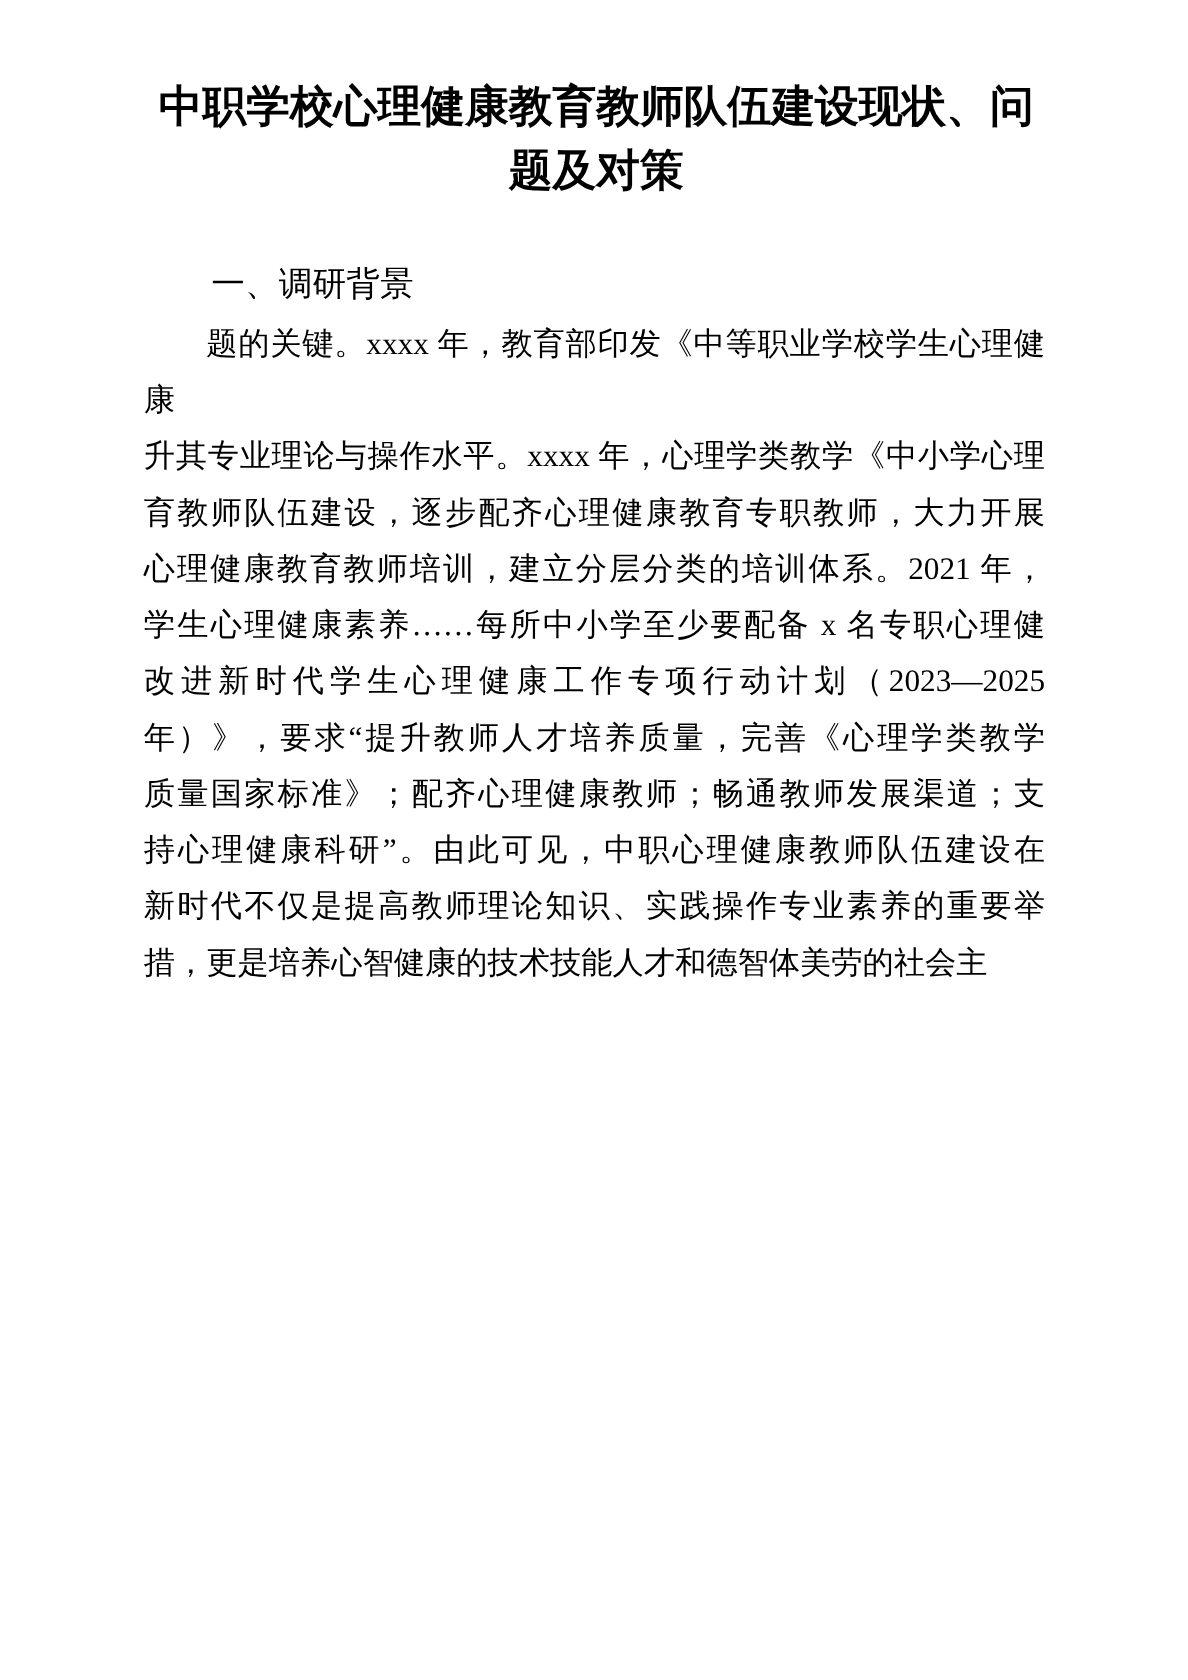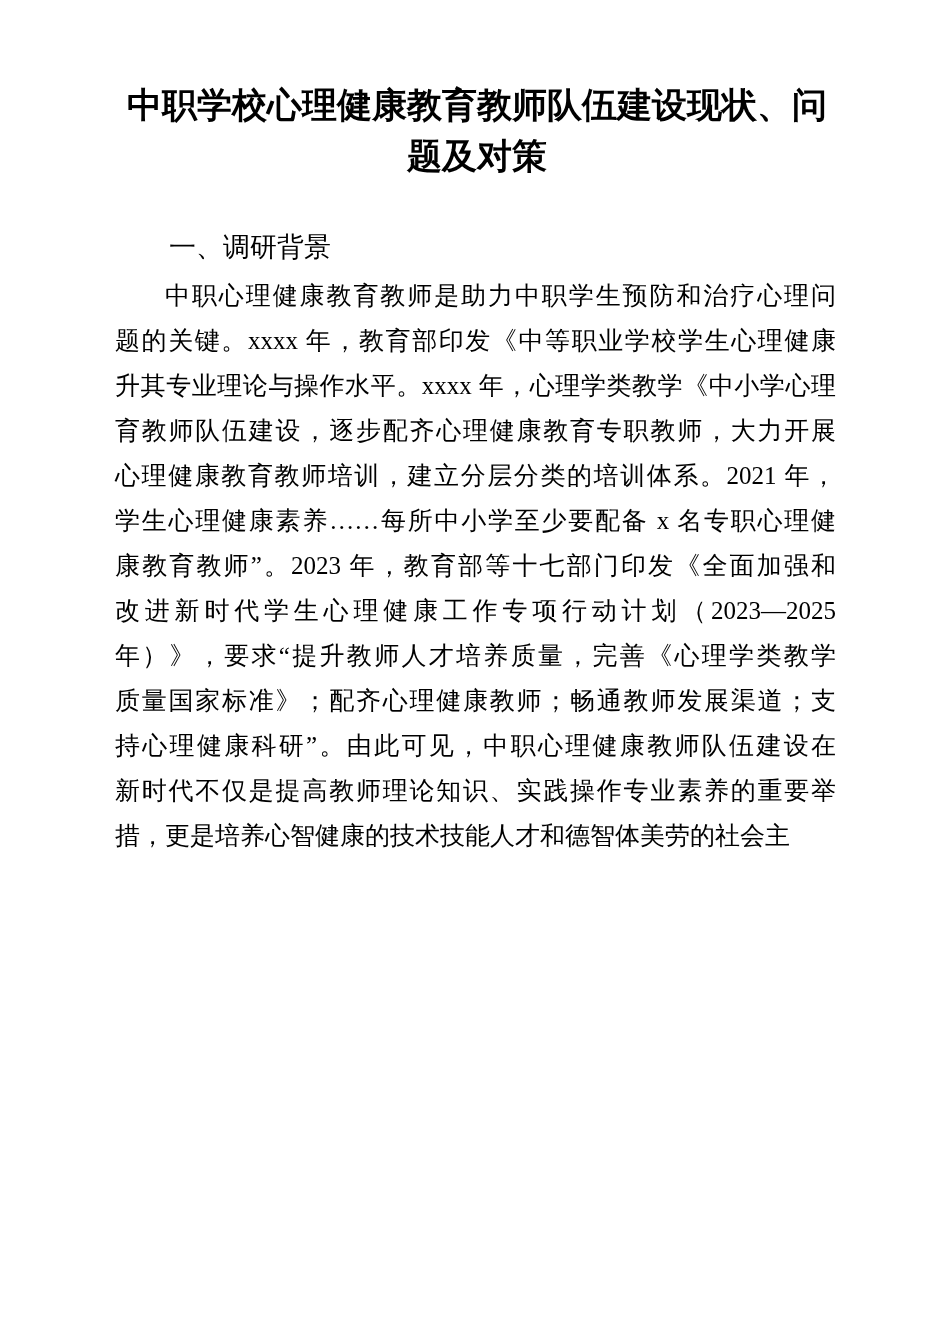--- a/index.html
+++ b/index.html
@@ -6,21 +6,21 @@
     margin: 0;
     padding: 0;
     background: #ffffff;
   }
   .page {
     position: relative;
     width: 950px;
     height: 1344px;
     background: #ffffff;
     box-sizing: border-box;
-    padding: 80px 113px 0 115px;
+    padding: 60px 113px 0 115px;
     color: #000000;
     overflow: hidden;
   }
   .doc-title {
     margin: 0 auto;
     width: 724px;
     font-family: "Liberation Serif", "DejaVu Serif", serif;
     font-weight: bold;
     font-size: 35px;
     line-height: 51px;
@@ -57,27 +57,25 @@
 </style>
 </head>
 <body>
 
 <div class="page">
   <h1 class="doc-title">中职学校心理健康教育教师队伍建设现状、问题及对策</h1>
 
   <h2 class="section-heading">一、调研背景</h2>
 
   <div class="paragraph">
-      <div class="body-line">中职心理健康教育教师是助力中职学生预防和治疗心理问</div>
       <div class="body-line">题的关键。xxxx 年，教育部印发《中等职业学校学生心理健康</div>
       <div class="body-line">升其专业理论与操作水平。xxxx 年，心理学类教学《中小学心理</div>
       <div class="body-line">育教师队伍建设，逐步配齐心理健康教育专职教师，大力开展</div>
       <div class="body-line">心理健康教育教师培训，建立分层分类的培训体系。2021 年，</div>
       <div class="body-line">学生心理健康素养……每所中小学至少要配备 x 名专职心理健</div>
-      <div class="body-line">康教育教师”。2023 年，教育部等十七部门印发《全面加强和</div>
       <div class="body-line">改进新时代学生心理健康工作专项行动计划（2023—2025</div>
       <div class="body-line">年）》，要求“提升教师人才培养质量，完善《心理学类教学</div>
       <div class="body-line">质量国家标准》；配齐心理健康教师；畅通教师发展渠道；支</div>
       <div class="body-line">持心理健康科研”。由此可见，中职心理健康教师队伍建设在</div>
       <div class="body-line">新时代不仅是提高教师理论知识、实践操作专业素养的重要举</div>
       <div class="body-line">措，更是培养心智健康的技术技能人才和德智体美劳的社会主</div>
     </div>
 </div>
 
 </body></html>

